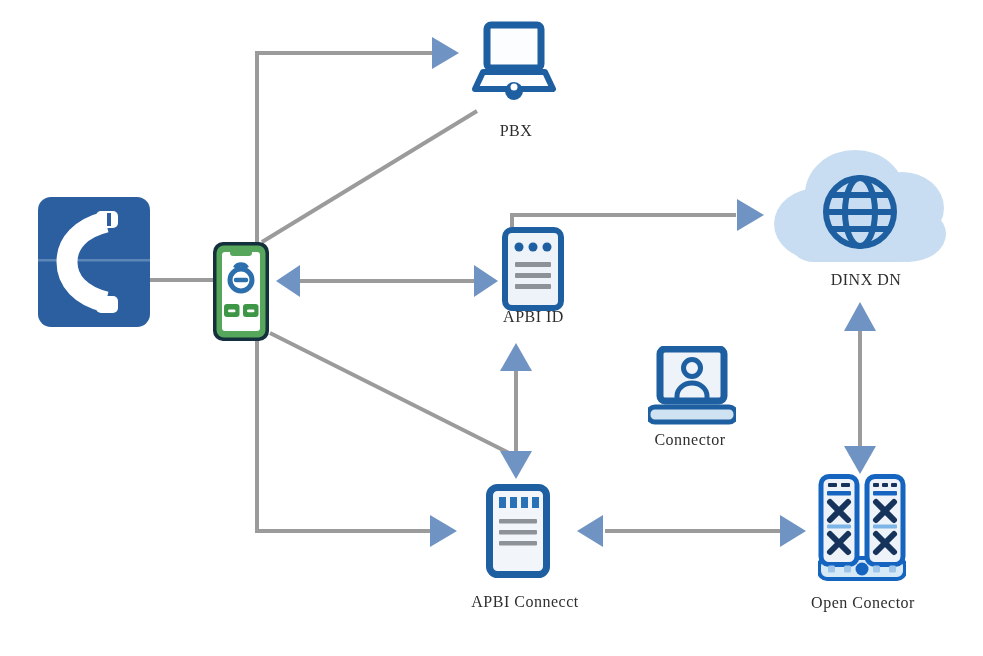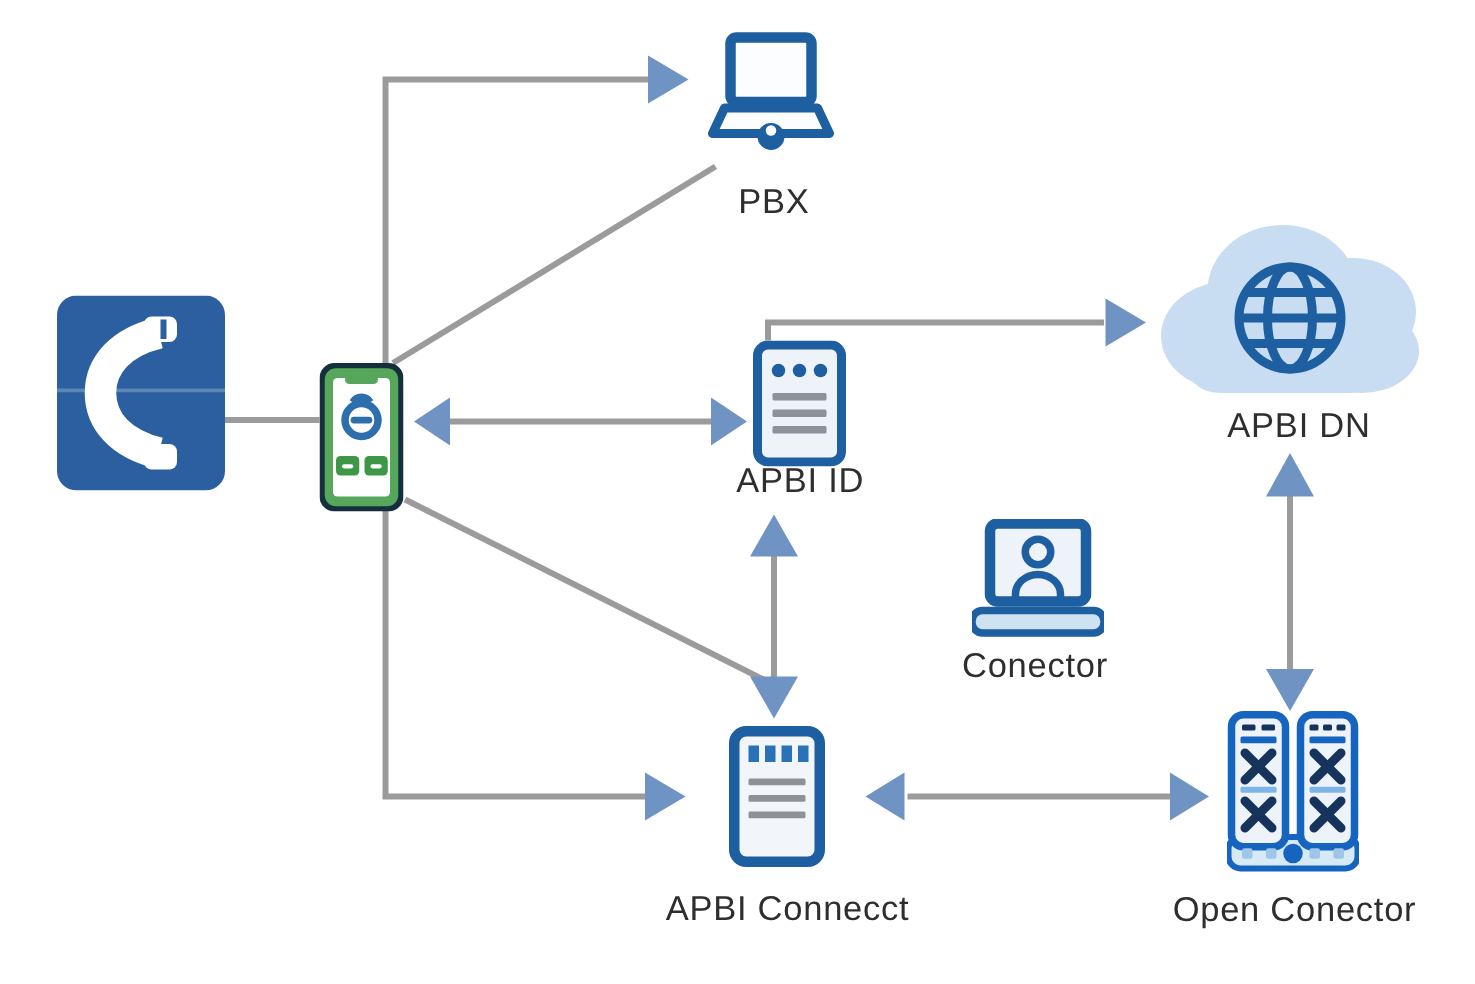--- a/index.html
+++ b/index.html
@@ -4,22 +4,22 @@
 <style>
   html,body{margin:0;padding:0;background:#fff;}
   #canvas{
     position:relative;width:983px;height:656px;background:#fff;
     font-family:"Liberation Sans", sans-serif;overflow:hidden;
   }
   #edges{position:absolute;left:0;top:0;z-index:0;}
   .node{position:absolute;z-index:1;}
   .label{
     position:absolute;z-index:1;text-align:center;color:#2e2e2e;
-    font-size:23px;letter-spacing:0.5px;line-height:1.1;
-    font-family:Liberation Sans, sans-serif;
+    font-size:16px;letter-spacing:0.5px;line-height:1.1;
+    font-family:Liberation Serif, serif;
   }
 </style>
 </head>
 <body>
 
 <div id="canvas">
 
   <svg id="edges" width="983" height="656" viewBox="0 0 983 656">
     <g stroke="#9b9b9b" stroke-width="4" fill="none">
       <path d="M150 280 H213"></path>
@@ -109,31 +109,31 @@
       </g>
       <g stroke="#1d5fa0" stroke-width="6" fill="none">
         <circle cx="90" cy="66" r="34"></circle>
         <ellipse cx="90" cy="66" rx="15" ry="34"></ellipse>
         <line x1="61" y1="49" x2="119" y2="49"></line>
         <line x1="56" y1="66" x2="124" y2="66"></line>
         <line x1="61" y1="83" x2="119" y2="83"></line>
       </g>
     </svg>
   </div>
-  <div class="label" style="left:786px;top:271px;width:160px">APBI DN</div>
+  <div class="label" style="left:786px;top:271px;width:160px">DINX DN</div>
 
   <div class="node" style="left:648px;top:346px">
     <svg width="88" height="80" viewBox="0 0 88 80">
       <rect x="12" y="3" width="64" height="52" rx="5" fill="#eef3f9" stroke="#1d5fa0" stroke-width="7"></rect>
       <circle cx="44" cy="22" r="8.5" fill="#eef3f9" stroke="#1d5fa0" stroke-width="5"></circle>
       <path d="M29 55 v-5 a15 13 0 0 1 30 0 v5" stroke="#1d5fa0" stroke-width="5" fill="none"></path>
       <rect x="0" y="61" width="88" height="15" rx="7" fill="#cfe2f2" stroke="#1d5fa0" stroke-width="5"></rect>
     </svg>
   </div>
-  <div class="label" style="left:610px;top:431px;width:160px">Conector</div>
+  <div class="label" style="left:610px;top:431px;width:160px">Connector</div>
 
   <div class="node" style="left:486px;top:484px">
     <svg width="64" height="94" viewBox="0 0 64 94">
       <rect x="3.5" y="3.5" width="57" height="87" rx="8" fill="#f2f6fa" stroke="#1d5fa0" stroke-width="7"></rect>
       <rect x="13" y="13" width="7" height="11" fill="#2a72b8"></rect>
       <rect x="24" y="13" width="7" height="11" fill="#2a72b8"></rect>
       <rect x="35" y="13" width="7" height="11" fill="#2a72b8"></rect>
       <rect x="46" y="13" width="7" height="11" fill="#2a72b8"></rect>
       <rect x="13" y="35" width="38" height="4.5" rx="1" fill="#8d9298"></rect>
       <rect x="13" y="46" width="38" height="4.5" rx="1" fill="#8d9298"></rect>

